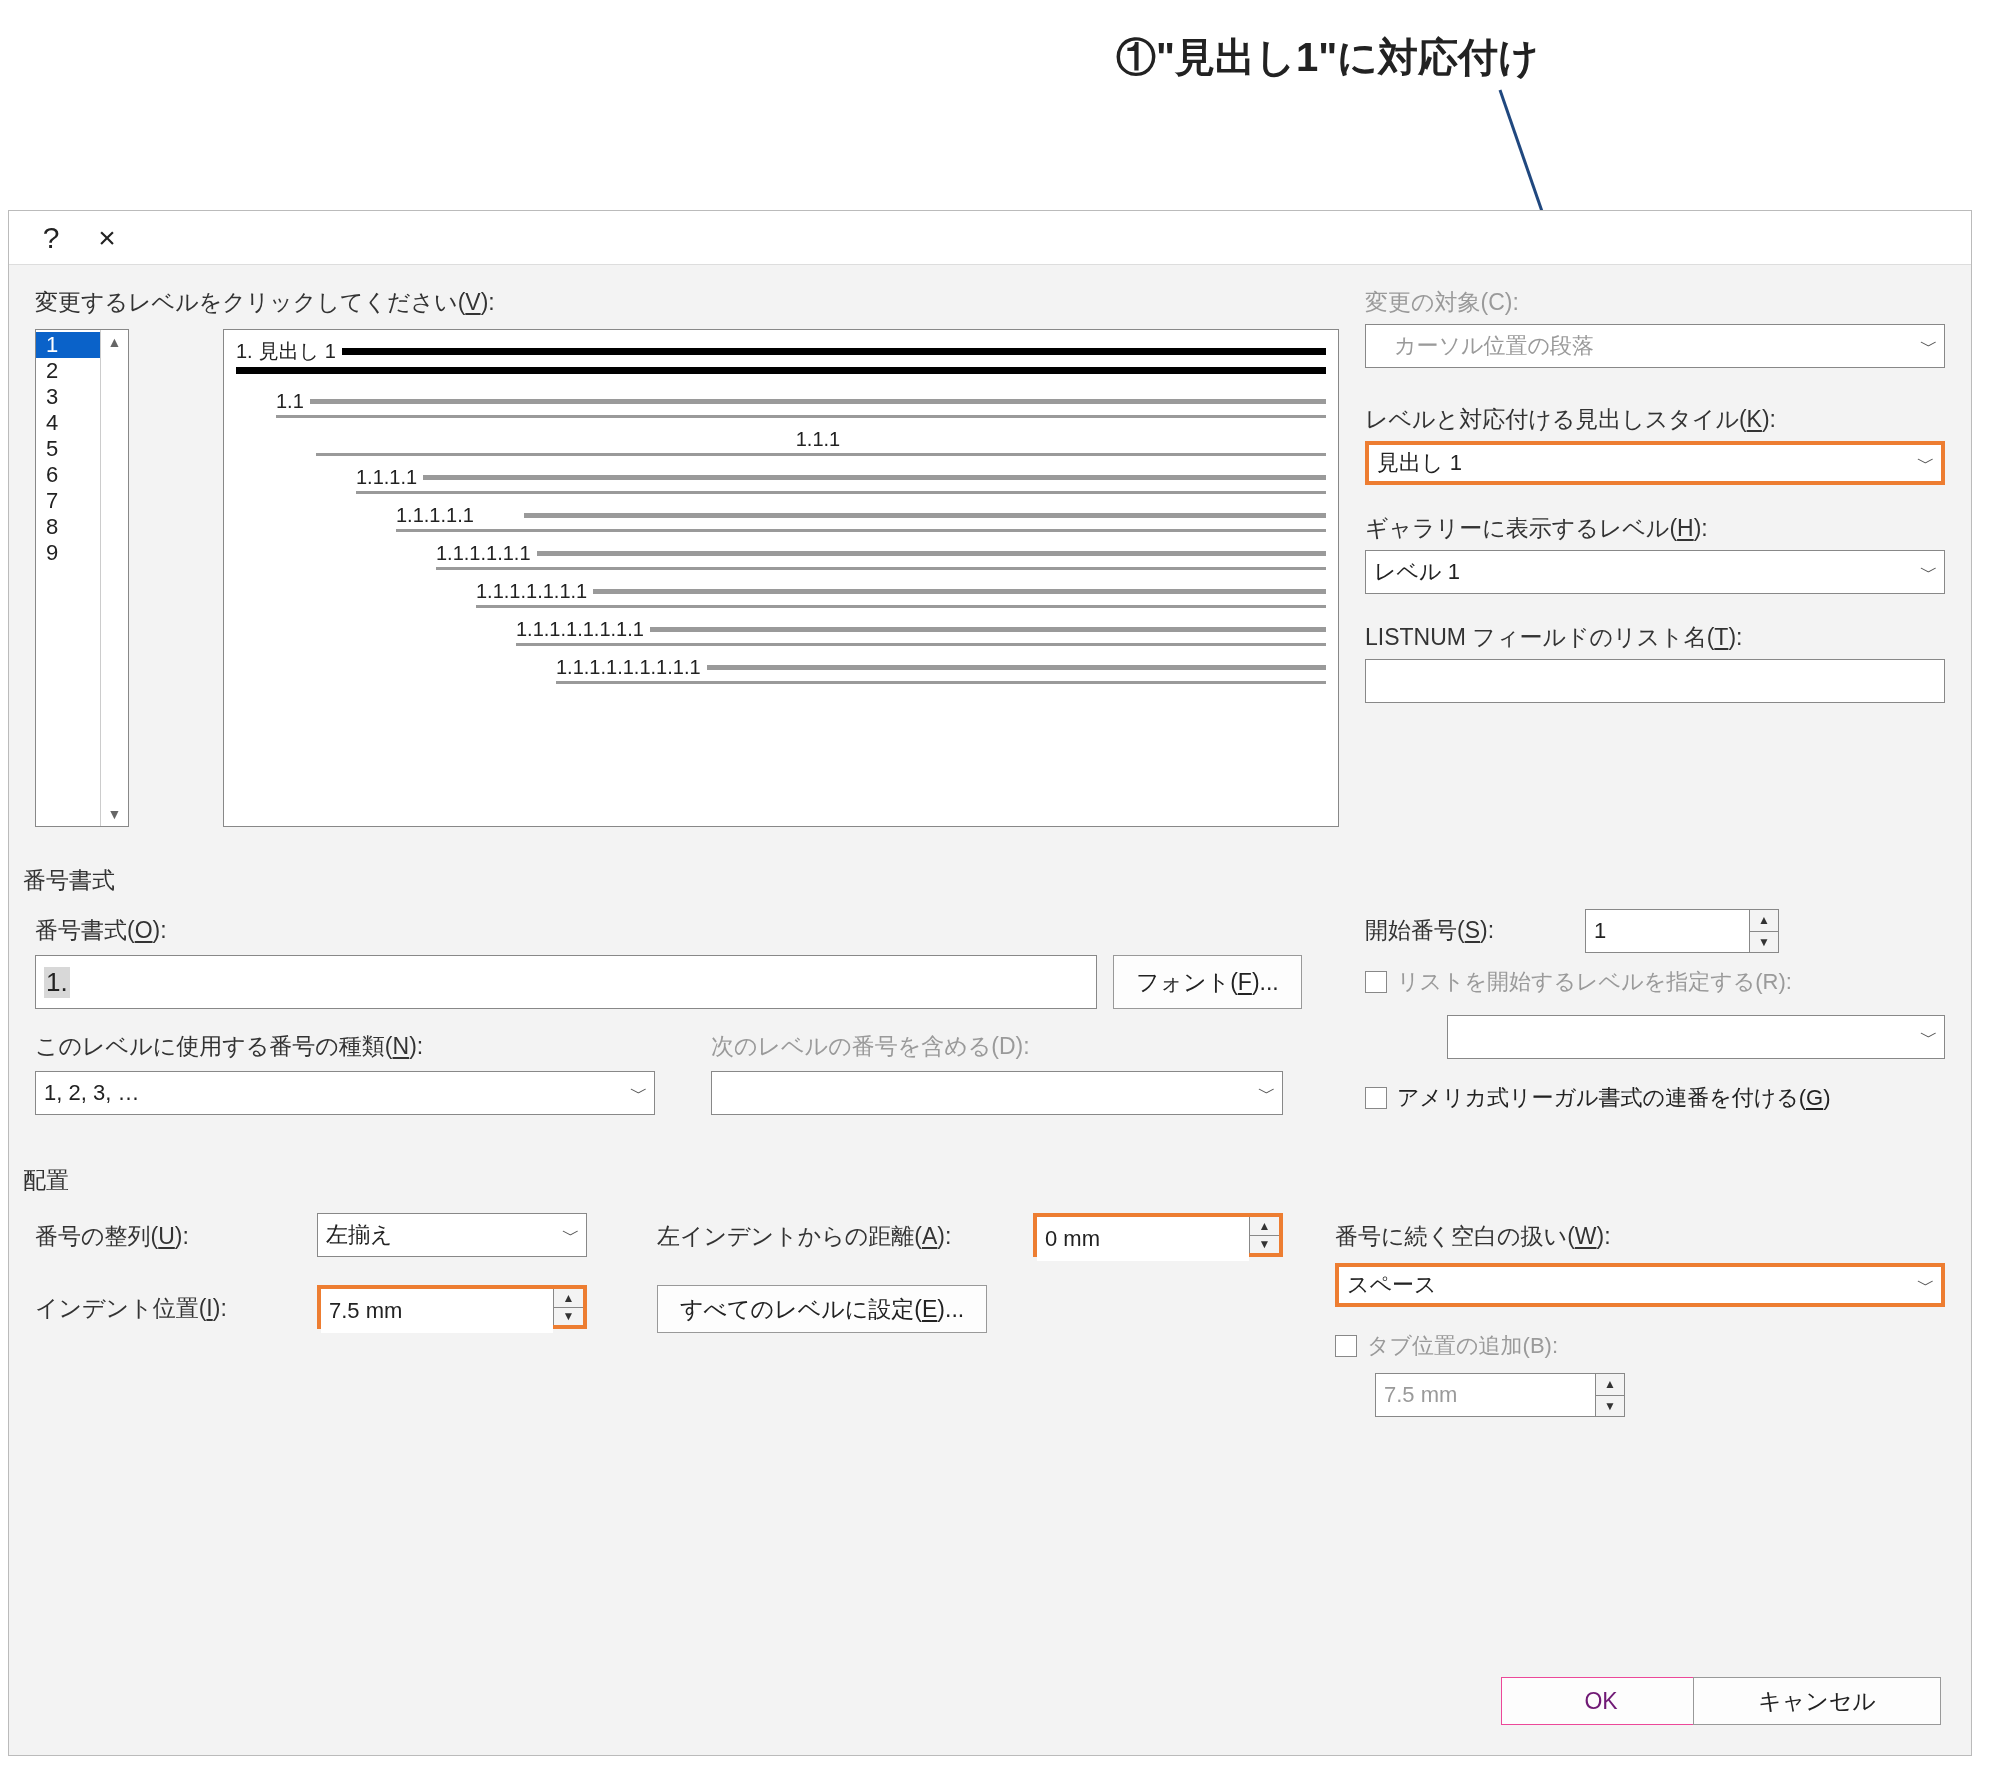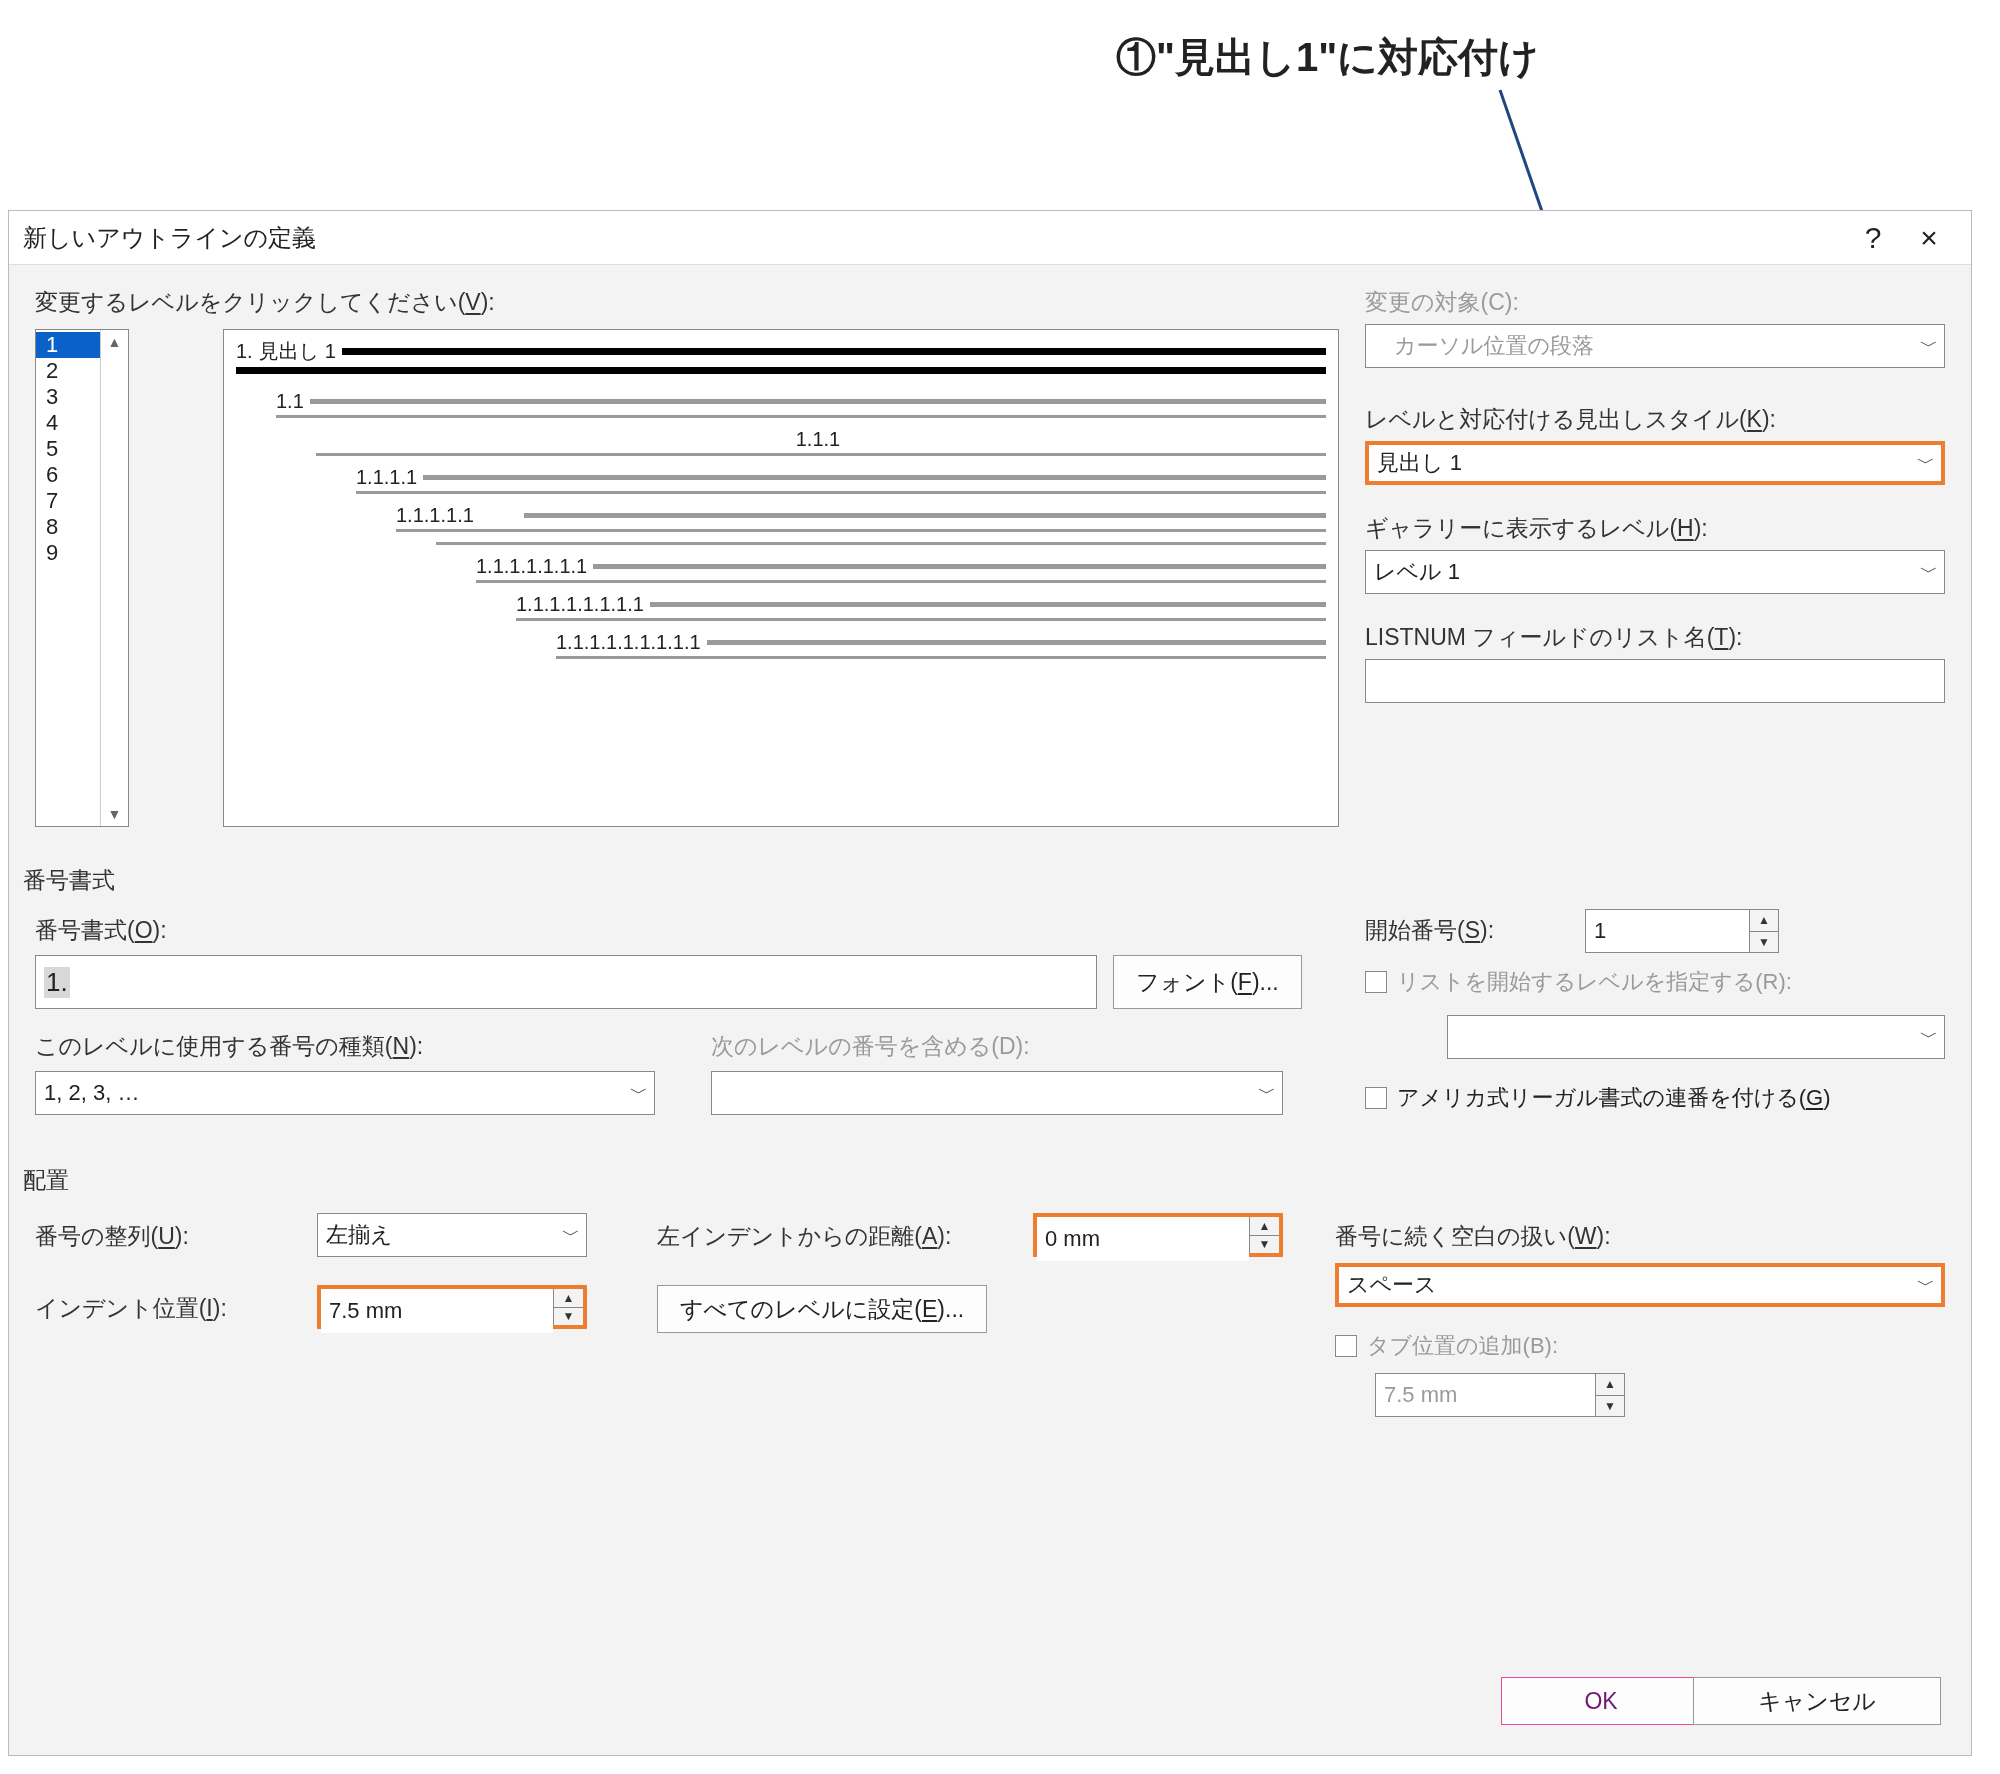--- a/index.html
+++ b/index.html
@@ -171,21 +171,20 @@
 
   <line x1="258" y1="1690" x2="405" y2="1580"></line>
   <polygon points="405,1580 386,1586 398,1600"></polygon>
 
   <line x1="330" y1="782" x2="72" y2="1076"></line>
   <polygon points="72,1076 78,1054 92,1066"></polygon>
 </svg>
 
 <div class="dialog">
   <div class="titlebar">
-    <div class="title">新しいアウトラインの定義</div>
     <div class="tbtn">?</div>
     <div class="tbtn">×</div>
   </div>
 
   <div class="content">
 
     <div class="label" style="position:absolute; left:26px; top:22px;">
       <span>変更するレベルをクリックしてください(</span><span class="underline">V</span><span>):</span>
     </div>
 
@@ -244,20 +243,24 @@
       <div style="height:8px;"></div>
       <div class="pv-row" style="margin-left:160px;gap:44px;">
         <span class="pv-num">1.1.1.1.1</span>
         <div class="pv-line gray"></div>
       </div>
       <div class="pv-row" style="margin-left:160px;">
           <div class="pv-line gray th"></div>
         </div>
       <div style="height:8px;"></div>
       <div class="pv-row" style="margin-left:200px;">
+        <span class="pv-num">1.1.1.1.1.1</span>
+        <div class="pv-line gray"></div>
+      </div>
+      <div class="pv-row" style="margin-left:200px;">
           <div class="pv-line gray th"></div>
         </div>
       <div style="height:8px;"></div>
       <div class="pv-row" style="margin-left:240px;">
         <span class="pv-num">1.1.1.1.1.1.1</span>
         <div class="pv-line gray"></div>
       </div>
       <div class="pv-row" style="margin-left:240px;">
           <div class="pv-line gray th"></div>
         </div>

